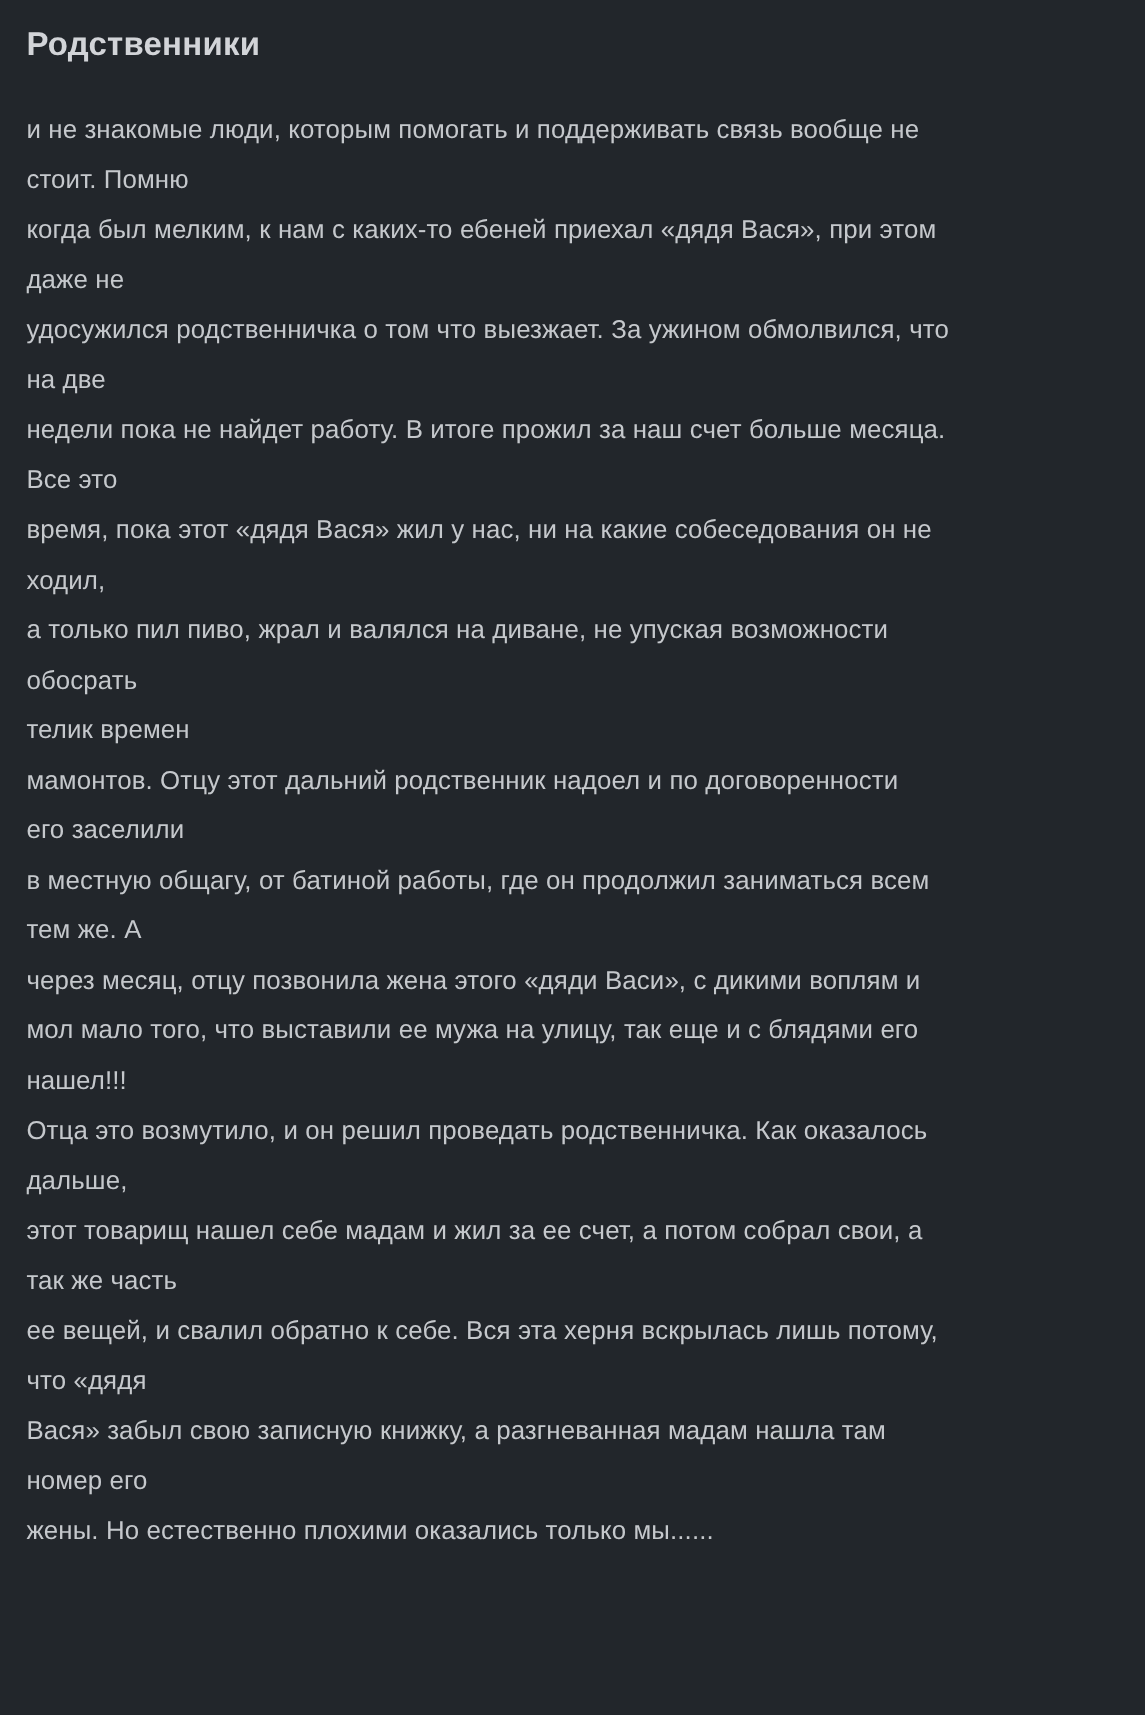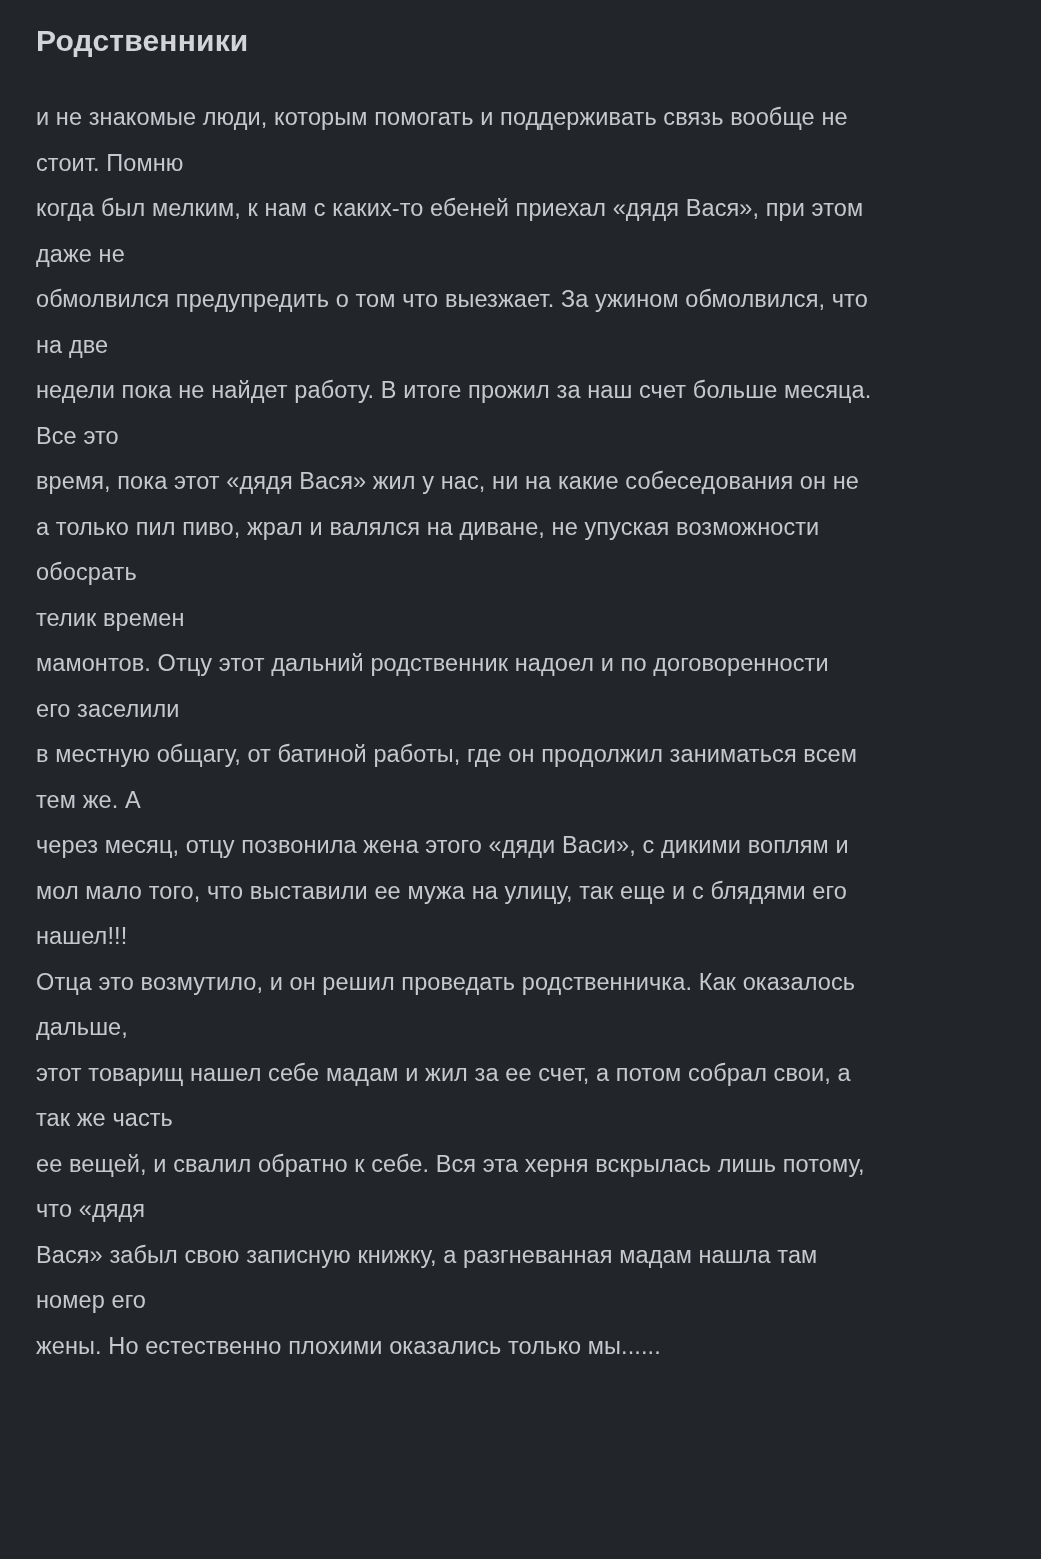--- a/index.html
+++ b/index.html
@@ -6,21 +6,21 @@
   html, body {
     margin: 0;
     padding: 0;
     background: #22262b;
     width: 1041px;
     height: 1559px;
     overflow: hidden;
     font-family: "Liberation Sans", "DejaVu Sans", sans-serif;
   }
   .post {
-    padding: 12px 24px 0 36px;
+    padding: 12px 24px 0 24px;
     width: 928px;
   }
   .post-title {
     margin: 10px 0 0 0;
     font-size: 30px;
     line-height: 38px;
     font-weight: 700;
     color: #d2d4d8;
     letter-spacing: 0.2px;
   }
@@ -39,25 +39,26 @@
 </head>
 <body>
 
 <main class="post">
   <h1 class="post-title">Родственники</h1>
   <div class="post-body" id="post-body">
       <div class="line">и не знакомые люди, которым помогать и поддерживать связь вообще не</div>
       <div class="line">стоит. Помню</div>
       <div class="line">когда был мелким, к нам с каких-то ебеней приехал «дядя Вася», при этом</div>
       <div class="line">даже не</div>
-      <div class="line">обмолвился предупредить о том что выезжает. За ужином обмолвился, что</div>
+      <div class="line">удосужился родственничка о том что выезжает. За ужином обмолвился, что</div>
       <div class="line">на две</div>
       <div class="line">недели пока не найдет работу. В итоге прожил за наш счет больше месяца.</div>
       <div class="line">Все это</div>
       <div class="line">время, пока этот «дядя Вася» жил у нас, ни на какие собеседования он не</div>
+      <div class="line">ходил,</div>
       <div class="line">а только пил пиво, жрал и валялся на диване, не упуская возможности</div>
       <div class="line">обосрать</div>
       <div class="line">телик времен</div>
       <div class="line">мамонтов. Отцу этот дальний родственник надоел и по договоренности</div>
       <div class="line">его заселили</div>
       <div class="line">в местную общагу, от батиной работы, где он продолжил заниматься всем</div>
       <div class="line">тем же. А</div>
       <div class="line">через месяц, отцу позвонила жена этого «дяди Васи», с дикими воплям и</div>
       <div class="line">мол мало того, что выставили ее мужа на улицу, так еще и с блядями его</div>
       <div class="line">нашел!!!</div>

